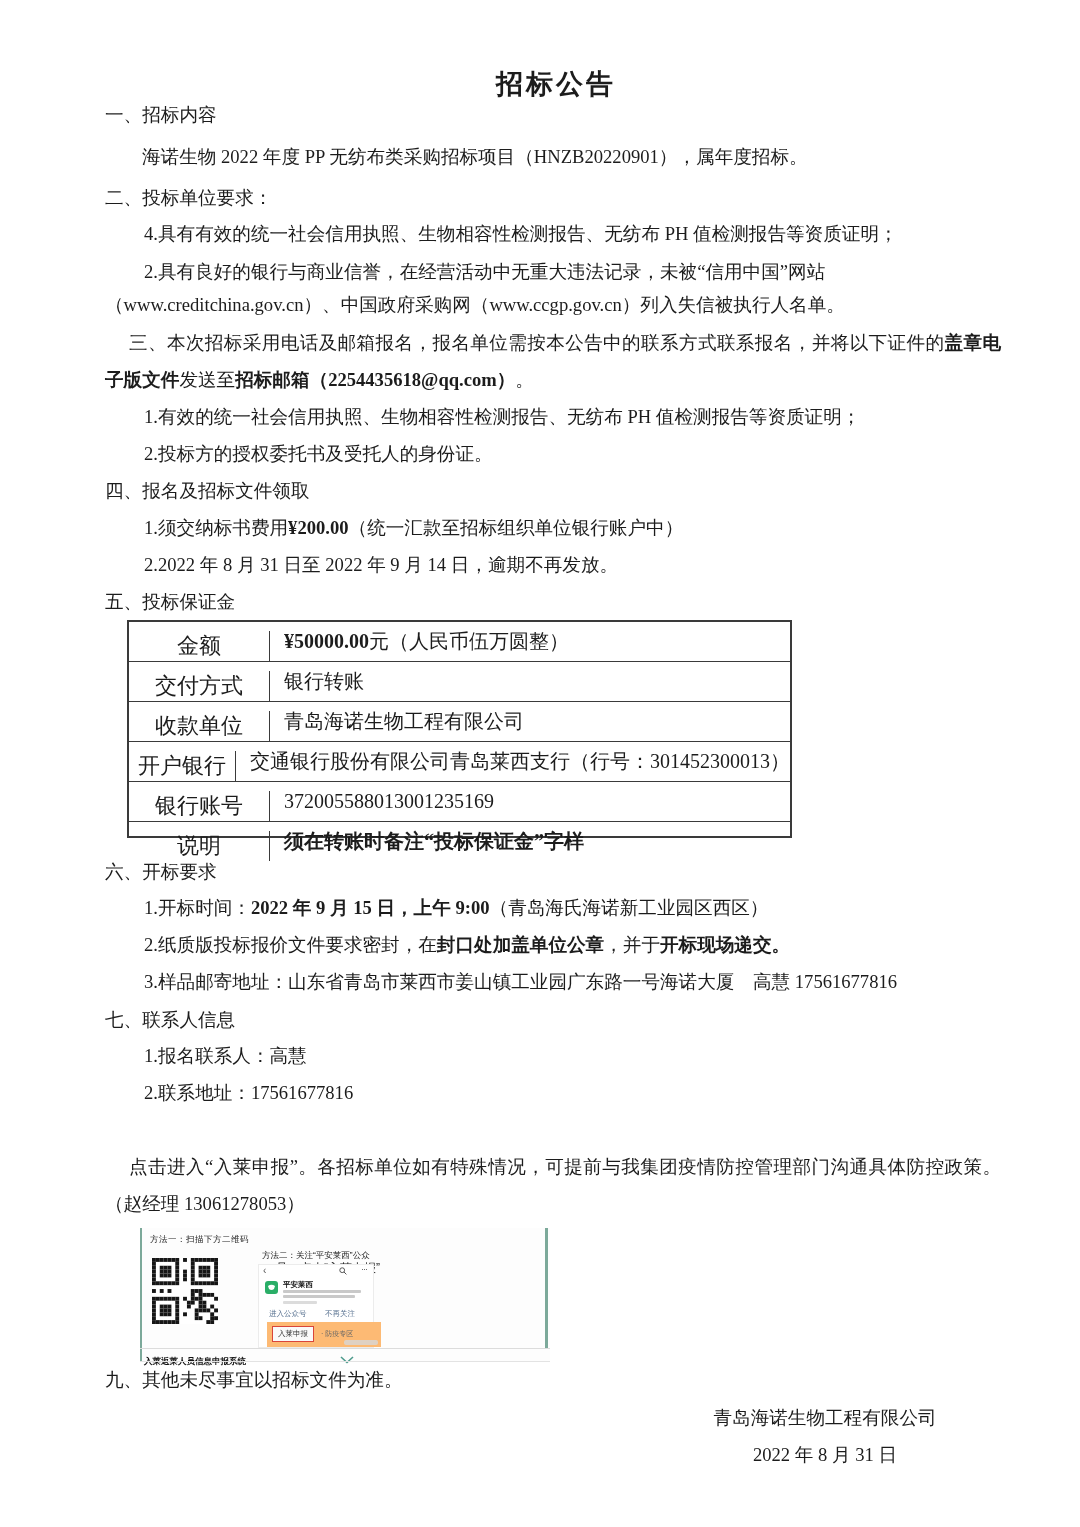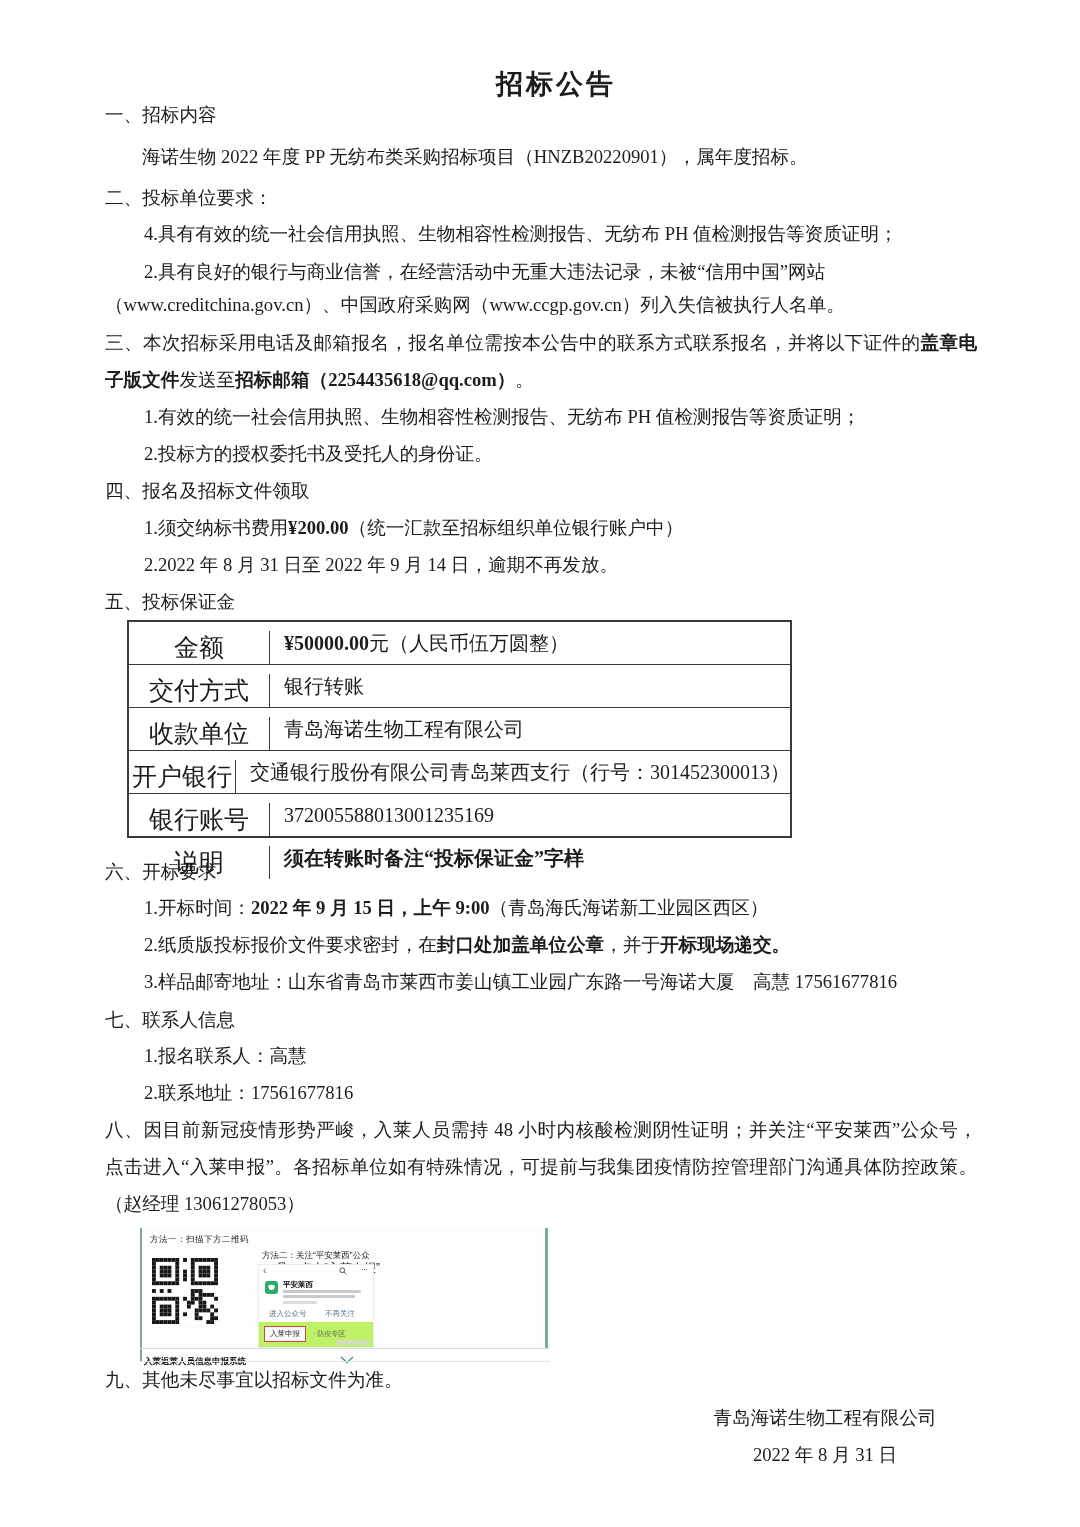--- a/index.html
+++ b/index.html
@@ -12,34 +12,34 @@
   .title{
     position:absolute;top:50px;left:0;width:1080px;margin:16px;
     text-align:center;font-size:27px;font-weight:bold;letter-spacing:3px;
   }
   .line{
     position:absolute;left:105px;width:872px;
     font-size:18.6px;line-height:27px;white-space:nowrap;
   }
   .ind1{text-indent:37px;}
   .ind2{text-indent:39px;}
-  .fill{white-space:normal;text-align:justify;text-align-last:justify;}
+  .fill{white-space:normal;text-align:justify;text-align-last:justify;margin-left:24px;}
   b{font-weight:bold;}
   
   .table{
     position:absolute;left:127px;top:620px;width:665px;height:218px;
     border:2px solid #3a3a3a;box-sizing:border-box;
     display:flex;flex-direction:column;
   }
   .trow{flex:1;display:flex;border-bottom:1.5px solid #3a3a3a;}
   .trow:last-child{border-bottom:none;justify-content:flex-end;}
   .tlabel{
     width:140px;border-right:1.5px solid #3a3a3a;
     display:flex;align-items:center;justify-content:center;
-    font-size:25px;
+    font-size:22px;
     margin-top:9px;
   }
   .tval{
     flex:1;display:flex;align-items:center;
     padding-left:14px;font-size:20px;white-space:nowrap;font-family:Liberation Serif, serif;
   }
   
   .fig{
     position:absolute;left:140px;top:1228px;width:410px;height:134px;
     background:#fdfdfd;font-family:"Liberation Sans","DejaVu Sans",sans-serif;
@@ -61,21 +61,21 @@
   }
   .wx-top{position:absolute;left:0;top:0;width:114px;height:12px;}
   .wx-back{position:absolute;left:4px;top:0px;font-size:10px;color:#555;}
   .wx-search{position:absolute;right:26px;top:2px;}
   .wx-more{position:absolute;right:6px;top:-1px;font-size:9px;color:#555;letter-spacing:-1px;}
   .wx-avatar{position:absolute;left:6px;top:16px;width:13px;height:13px;border-radius:3px;background:#2aae67;
              display:flex;align-items:center;justify-content:center;color:#fff;font-size:8px;}
   .wx-name{position:absolute;left:24px;top:15px;font-size:7.5px;font-weight:bold;color:#111;}
   .bar{position:absolute;height:3px;background:#c9c9c9;border-radius:1px;}
   .wx-btn{position:absolute;top:44px;font-size:7.5px;color:#56708f;}
-  .wx-panel{position:absolute;left:0;top:57px;width:114px;height:25px;background:#bef264;}
+  .wx-panel{position:absolute;left:8px;top:57px;width:114px;height:25px;background:#fdba74;}
   .wx-apply{
     position:absolute;left:5px;top:4px;width:40px;height:14px;
     border:1.5px solid #d9453a;display:flex;align-items:center;justify-content:center;
     font-size:7.5px;color:#333;background:#fafafa;
   }
   .wx-zone{position:absolute;left:54px;top:7px;font-size:7px;color:#666;}
   .wx-mark{position:absolute;right:3px;bottom:2px;width:34px;height:5px;background:#d7d7d7;border-radius:2px;opacity:.8;}
   
   .sig{position:absolute;left:640px;top:1399px;width:370px;text-align:center;font-size:18.6px;line-height:37px;}
 </style>
@@ -139,21 +139,20 @@
 
   <div class="line" style="top:858px">六、开标要求</div>
   <div class="line ind2" style="top:894px"><span>1.开标时间：</span><b>2022 年 9 月 15 日，上午 9:00</b><span>（青岛海氏海诺新工业园区西区）</span></div>
   <div class="line ind2" style="top:931px"><span>2.纸质版投标报价文件要求密封，在</span><b>封口处加盖单位公章</b><span>，并于</span><b>开标现场递交。</b></div>
   <div class="line ind2" style="top:968px">3.样品邮寄地址：山东省青岛市莱西市姜山镇工业园广东路一号海诺大厦　高慧 17561677816</div>
 
   <div class="line" style="top:1006px">七、联系人信息</div>
   <div class="line ind2" style="top:1042px">1.报名联系人：高慧</div>
   <div class="line ind2" style="top:1079px">2.联系地址：17561677816</div>
 
-  <div class="line fill" style="top:1116px">八、因目前新冠疫情形势严峻，入莱人员需持 48 小时内核酸检测阴性证明；并关注“平安莱西”公众号，</div>
   <div class="line fill" style="top:1153px">点击进入“入莱申报”。各招标单位如有特殊情况，可提前与我集团疫情防控管理部门沟通具体防控政策。</div>
   <div class="line" style="top:1190px">（赵经理  13061278053）</div>
 
   <div class="fig">
     <div class="edge-l"></div>
     <div class="edge-r"></div>
     <div class="m1-title">方法一：扫描下方二维码</div>
     <svg class="qr" width="66" height="66" id="qr-svg">
         <rect width="66" height="66" fill="#ffffff"></rect>
         <rect x="0.00" y="0.00" width="3.88" height="3.88" fill="#161616"></rect>

